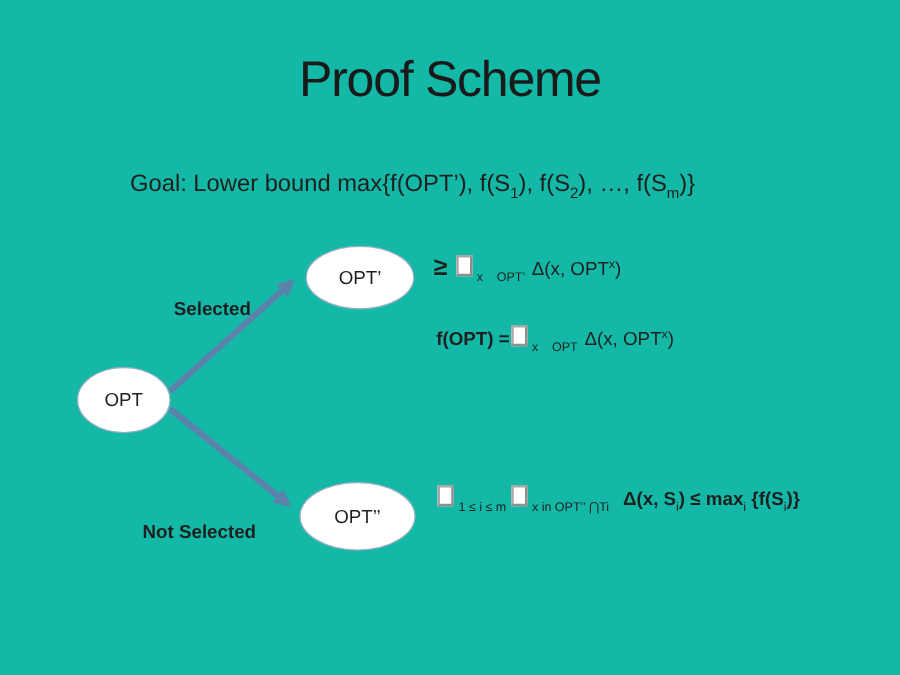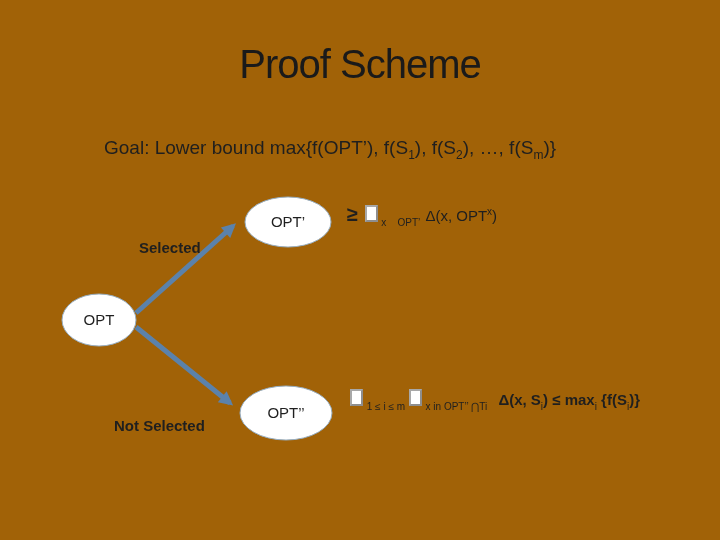--- a/index.html
+++ b/index.html
@@ -1,20 +1,20 @@
 <!DOCTYPE html>
 <html><head>
 <meta charset="utf-8">
 <style>
   html, body { margin: 0; padding: 0; background: #ffffff; }
   .slide {
     position: relative;
     width: 720px;
     height: 540px;
-    background: #a16207;
+    background: #14b8a6;
     overflow: hidden;
     font-family: "Liberation Sans", sans-serif;
     color: #1f1f1f;
   }
   .title {
     position: absolute;
     top: 42px; left: 0; width: 720px;
     text-align: center;
     font-size: 40px;
     letter-spacing: -1px;
@@ -95,15 +95,16 @@
 
     <text x="99" y="325" text-anchor="middle" class="node-label">OPT</text>
     <text x="288" y="227" text-anchor="middle" class="node-label">OPT’</text>
     <text x="286" y="418" text-anchor="middle" class="node-label">OPT’’</text>
   </svg>
 
   <div class="edge-label label-selected">Selected</div>
   <div class="edge-label label-not-selected">Not Selected</div>
 
   <div class="fline fline1"><span class="seg-big">≥ </span><span class="seg-box"></span><span class="seg-sub"> x    OPT’  </span><span class="seg-t">Δ(x, OPT</span><span class="seg-sup">x</span><span class="seg-t">)</span></div>
+  <div class="fline fline2"><span class="seg-b">f(OPT) =</span><span class="seg-box"></span><span class="seg-sub"> x    OPT  </span><span class="seg-t">Δ(x, OPT</span><span class="seg-sup">x</span><span class="seg-t">)</span></div>
   <div class="fline fline5"><span class="seg-box"></span><span class="seg-sub"> 1 ≤ i ≤ m </span><span class="seg-box"></span><span class="seg-sub"> x in OPT’’ ⋂Ti </span><span class="seg-b">  Δ(x, S</span><span class="seg-sub">i</span><span class="seg-b">) ≤ max</span><span class="seg-sub">i</span><span class="seg-b"> {f(S</span><span class="seg-sub">i</span><span class="seg-b">)}</span></div>
 
 </div>
 
 </body></html>

